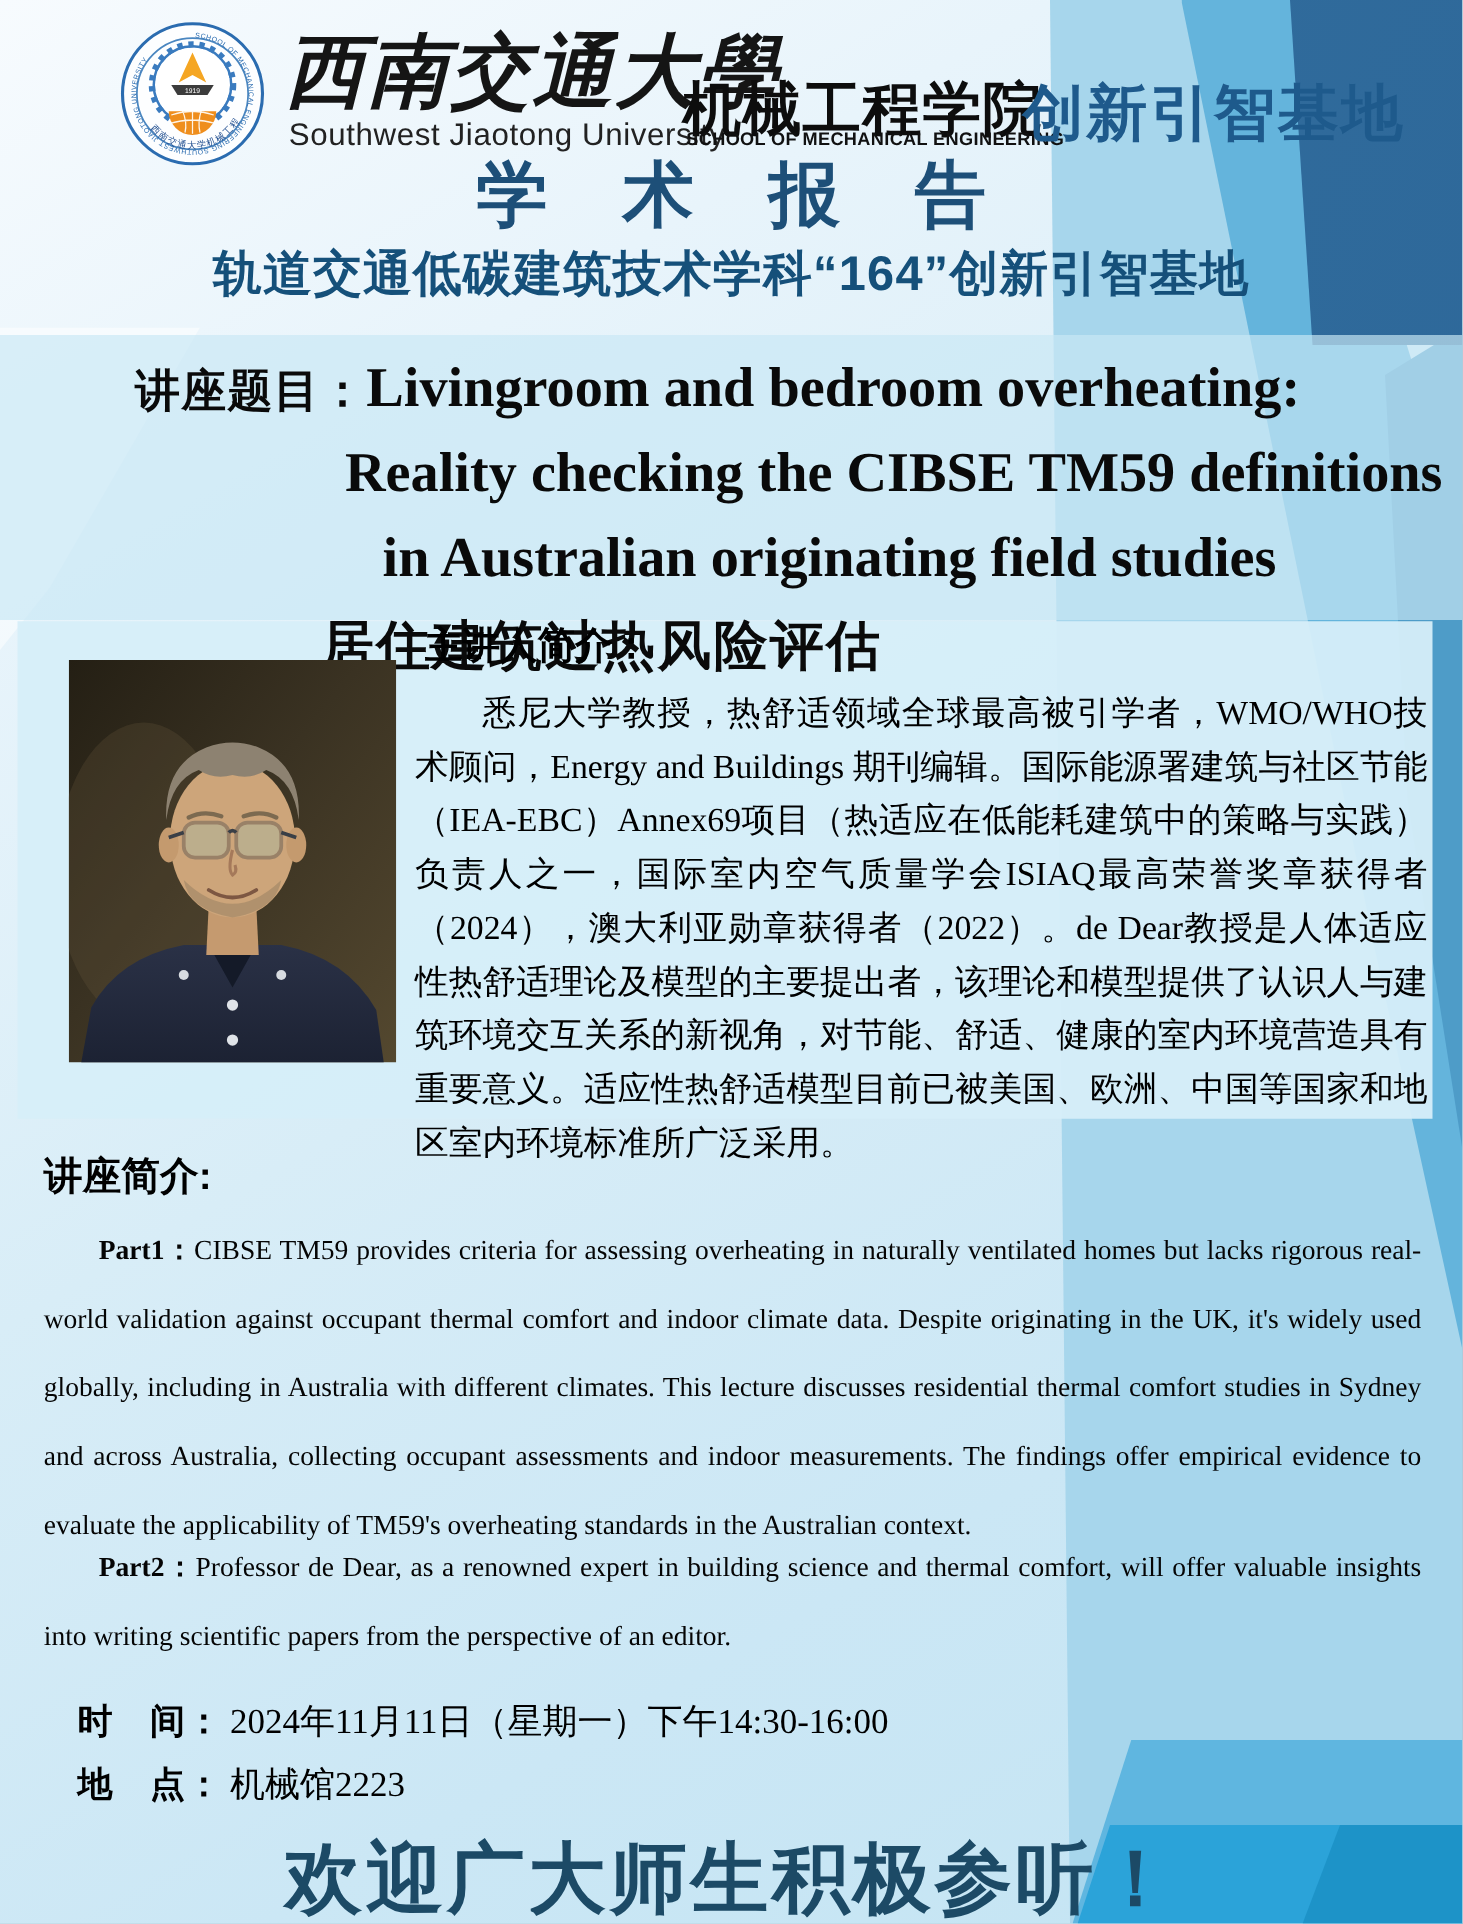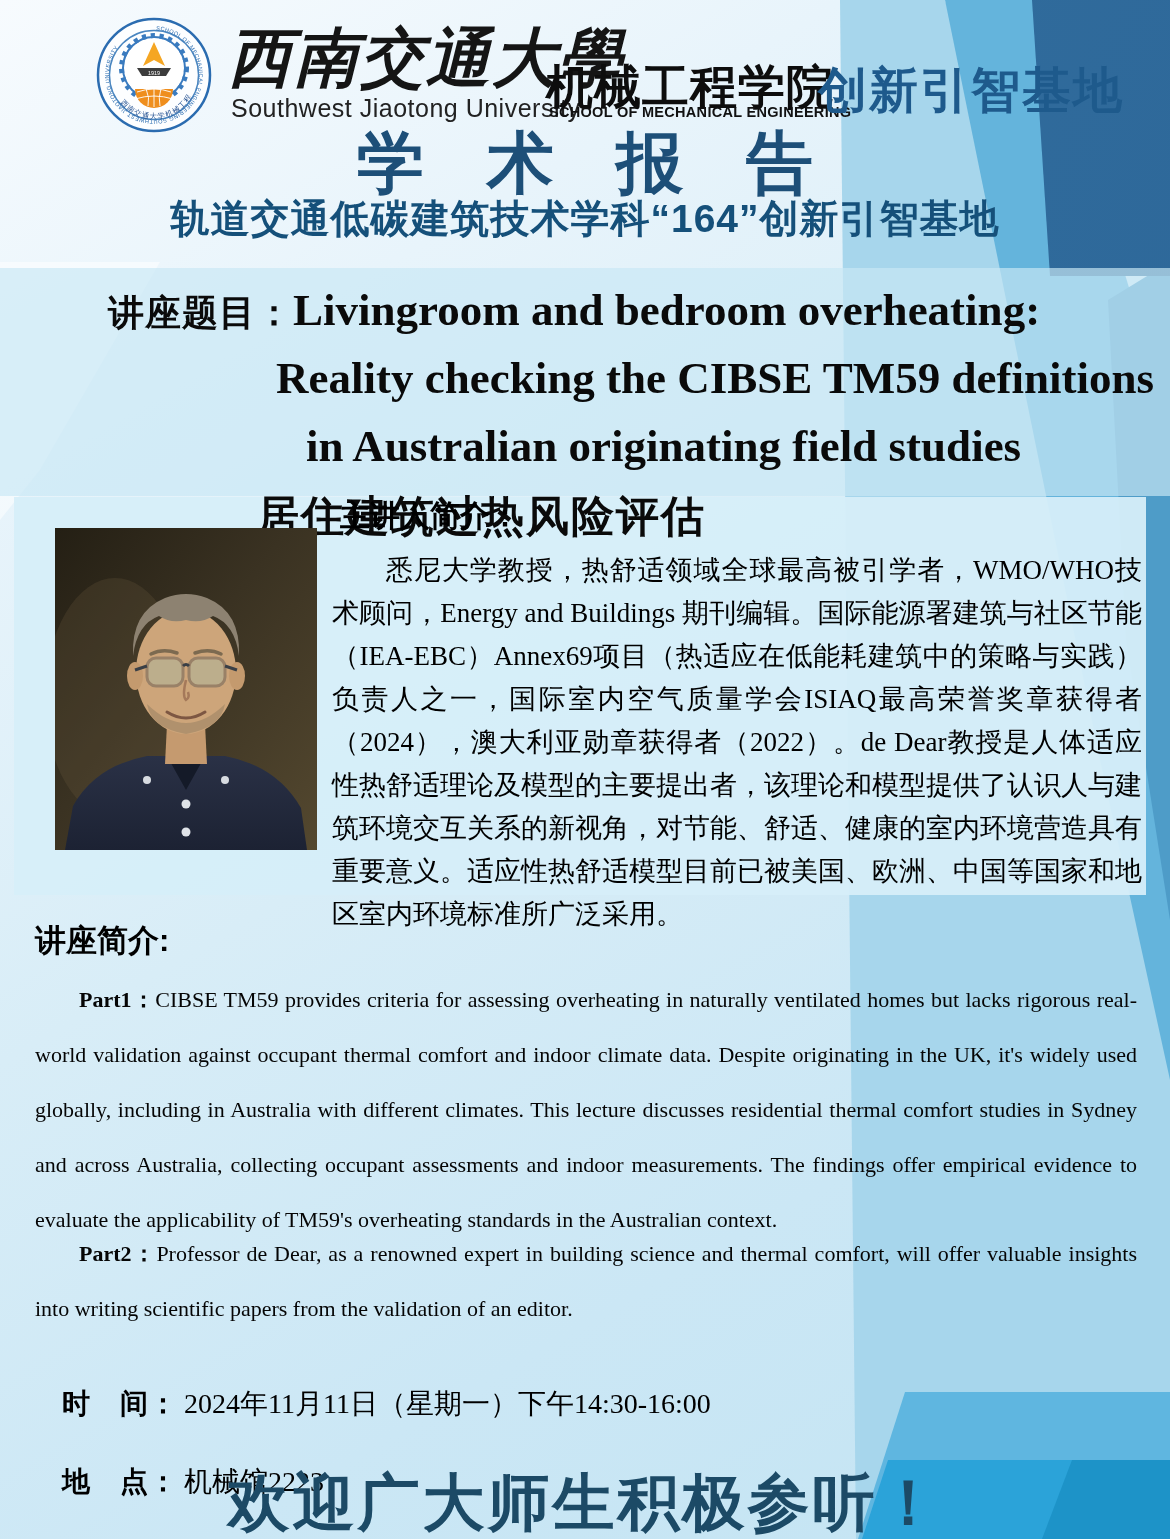--- a/index.html
+++ b/index.html
@@ -24,21 +24,21 @@
   .speaker-panel{left:14px;top:497px;width:1132px;height:398px;background:rgba(214,238,249,0.95);}
   
   .logo{left:95px;top:16px;width:118px;height:118px;position:absolute;}
   .univ-cn{position:absolute;left:228px;top:18px;width:320px;font-family:"DejaVu Serif",serif;
     font-style:italic;font-weight:bold;font-size:64px;line-height:80px;color:#151515;letter-spacing:2px;white-space:nowrap;}
   .univ-en{position:absolute;left:231px;top:94px;font-size:25px;font-weight:500;color:#222;letter-spacing:0.5px;white-space:nowrap;}
   .school-cn{position:absolute;left:546px;top:56px;font-size:47px;font-weight:bold;color:#0d0d0d;letter-spacing:1px;white-space:nowrap;}
   .school-en{position:absolute;left:549px;top:104px;font-size:14.5px;font-weight:bold;color:#111;letter-spacing:0.3px;white-space:nowrap;}
   .hall{position:absolute;left:818px;top:58px;font-size:49px;font-weight:bold;color:#1e5a8c;letter-spacing:2px;white-space:nowrap;}
   .main-title{position:absolute;left:0;top:118px;width:100%;text-align:center;
-    font-size:67px;font-weight:bold;color:#1d4f78;letter-spacing:22px;text-indent:22px;}
+    font-size:57px;font-weight:bold;color:#1d4f78;letter-spacing:22px;text-indent:22px;}
   .base-title{position:absolute;left:0;top:192px;width:100%;text-align:center;
     font-size:39px;font-weight:bold;color:#15507a;letter-spacing:1px;}
   
   .lecture{position:absolute;left:108px;top:284px;width:980px;color:#0a0a0a;}
   .lec-row1{display:flex;align-items:baseline;}
   .lec-label{font-size:36px;font-weight:bold;letter-spacing:1px;flex:0 0 auto;}
   .lec-en{font-family:"Liberation Serif",serif;font-weight:bold;font-size:45px;white-space:nowrap;}
   .lec-l2{margin:14px 0 16px 168px;}
   .lec-l3{margin:14px 0 0 198px;}
   .lec-cn{margin:16px 0 0 148px;font-size:43px;font-weight:bold;letter-spacing:2px;}
@@ -52,21 +52,21 @@
   .abs-label{position:absolute;left:35px;top:920px;font-size:31px;font-weight:bold;color:#000;}
   .abs{position:absolute;left:35px;width:1102px;font-family:"Liberation Serif",serif;
     font-size:22px;line-height:55px;text-align:justify;color:#050505;}
   .abs p{margin:0;text-indent:2em;}
   .abs-1{top:972px;}
   .abs-2{top:1226px;}
   .part-label{font-weight:bold;}
   
   .logi{position:absolute;left:62px;top:1358px;font-size:28px;color:#000;}
   .logi-row{display:flex;align-items:baseline;margin-bottom:13px;}
-  .logi-key{font-weight:bold;letter-spacing:1px;white-space:pre;margin-top:27px;}
+  .logi-key{font-weight:bold;letter-spacing:1px;white-space:pre;}
   .logi-val{font-family:"Liberation Serif",serif;margin-left:6px;white-space:nowrap;}
   
   .welcome{position:absolute;left:0;top:1461px;width:1170px;text-align:center;
     font-size:62px;font-weight:bold;color:#1c4a66;letter-spacing:3px;white-space:nowrap;}
 </style>
 </head>
 <body>
 
 <div class="poster">
 
@@ -178,21 +178,21 @@
   <div class="bio">悉尼大学教授，热舒适领域全球最高被引学者，WMO/WHO技术顾问，Energy and Buildings 期刊编辑。国际能源署建筑与社区节能（IEA-EBC）Annex69项目（热适应在低能耗建筑中的策略与实践）负责人之一，国际室内空气质量学会ISIAQ最高荣誉奖章获得者（2024），澳大利亚勋章获得者（2022）。de Dear教授是人体适应性热舒适理论及模型的主要提出者，该理论和模型提供了认识人与建筑环境交互关系的新视角，对节能、舒适、健康的室内环境营造具有重要意义。适应性热舒适模型目前已被美国、欧洲、中国等国家和地区室内环境标准所广泛采用。</div>
 
   <div class="abs-label">讲座简介:</div>
   <div class="abs abs-1">
     <p>
       <span class="part-label">Part1：</span><span>CIBSE TM59 provides criteria for assessing overheating in naturally ventilated homes but lacks rigorous real-world validation against occupant thermal comfort and indoor climate data. Despite originating in the UK, it's widely used globally, including in Australia with different climates. This lecture discusses residential thermal comfort studies in Sydney and across Australia, collecting occupant assessments and indoor measurements. The findings offer empirical evidence to evaluate the applicability of TM59's overheating standards in the Australian context.</span>
     </p>
   </div>
   <div class="abs abs-2">
     <p>
-      <span class="part-label">Part2：</span><span>Professor de Dear, as a renowned expert in building science and thermal comfort, will offer valuable insights into writing scientific papers from the validation of an editor.</span>
+      <span class="part-label">Part2：</span><span>Professor de Dear, as a renowned expert in building science and thermal comfort, will offer valuable insights into writing scientific papers from the perspective of an editor.</span>
     </p>
   </div>
 
   <div class="logi">
     <div class="logi-row">
       <span class="logi-key">时　间：</span>
       <span class="logi-val">2024年11月11日（星期一）下午14:30-16:00</span>
     </div>
     <div class="logi-row">
       <span class="logi-key">地　点：</span>

